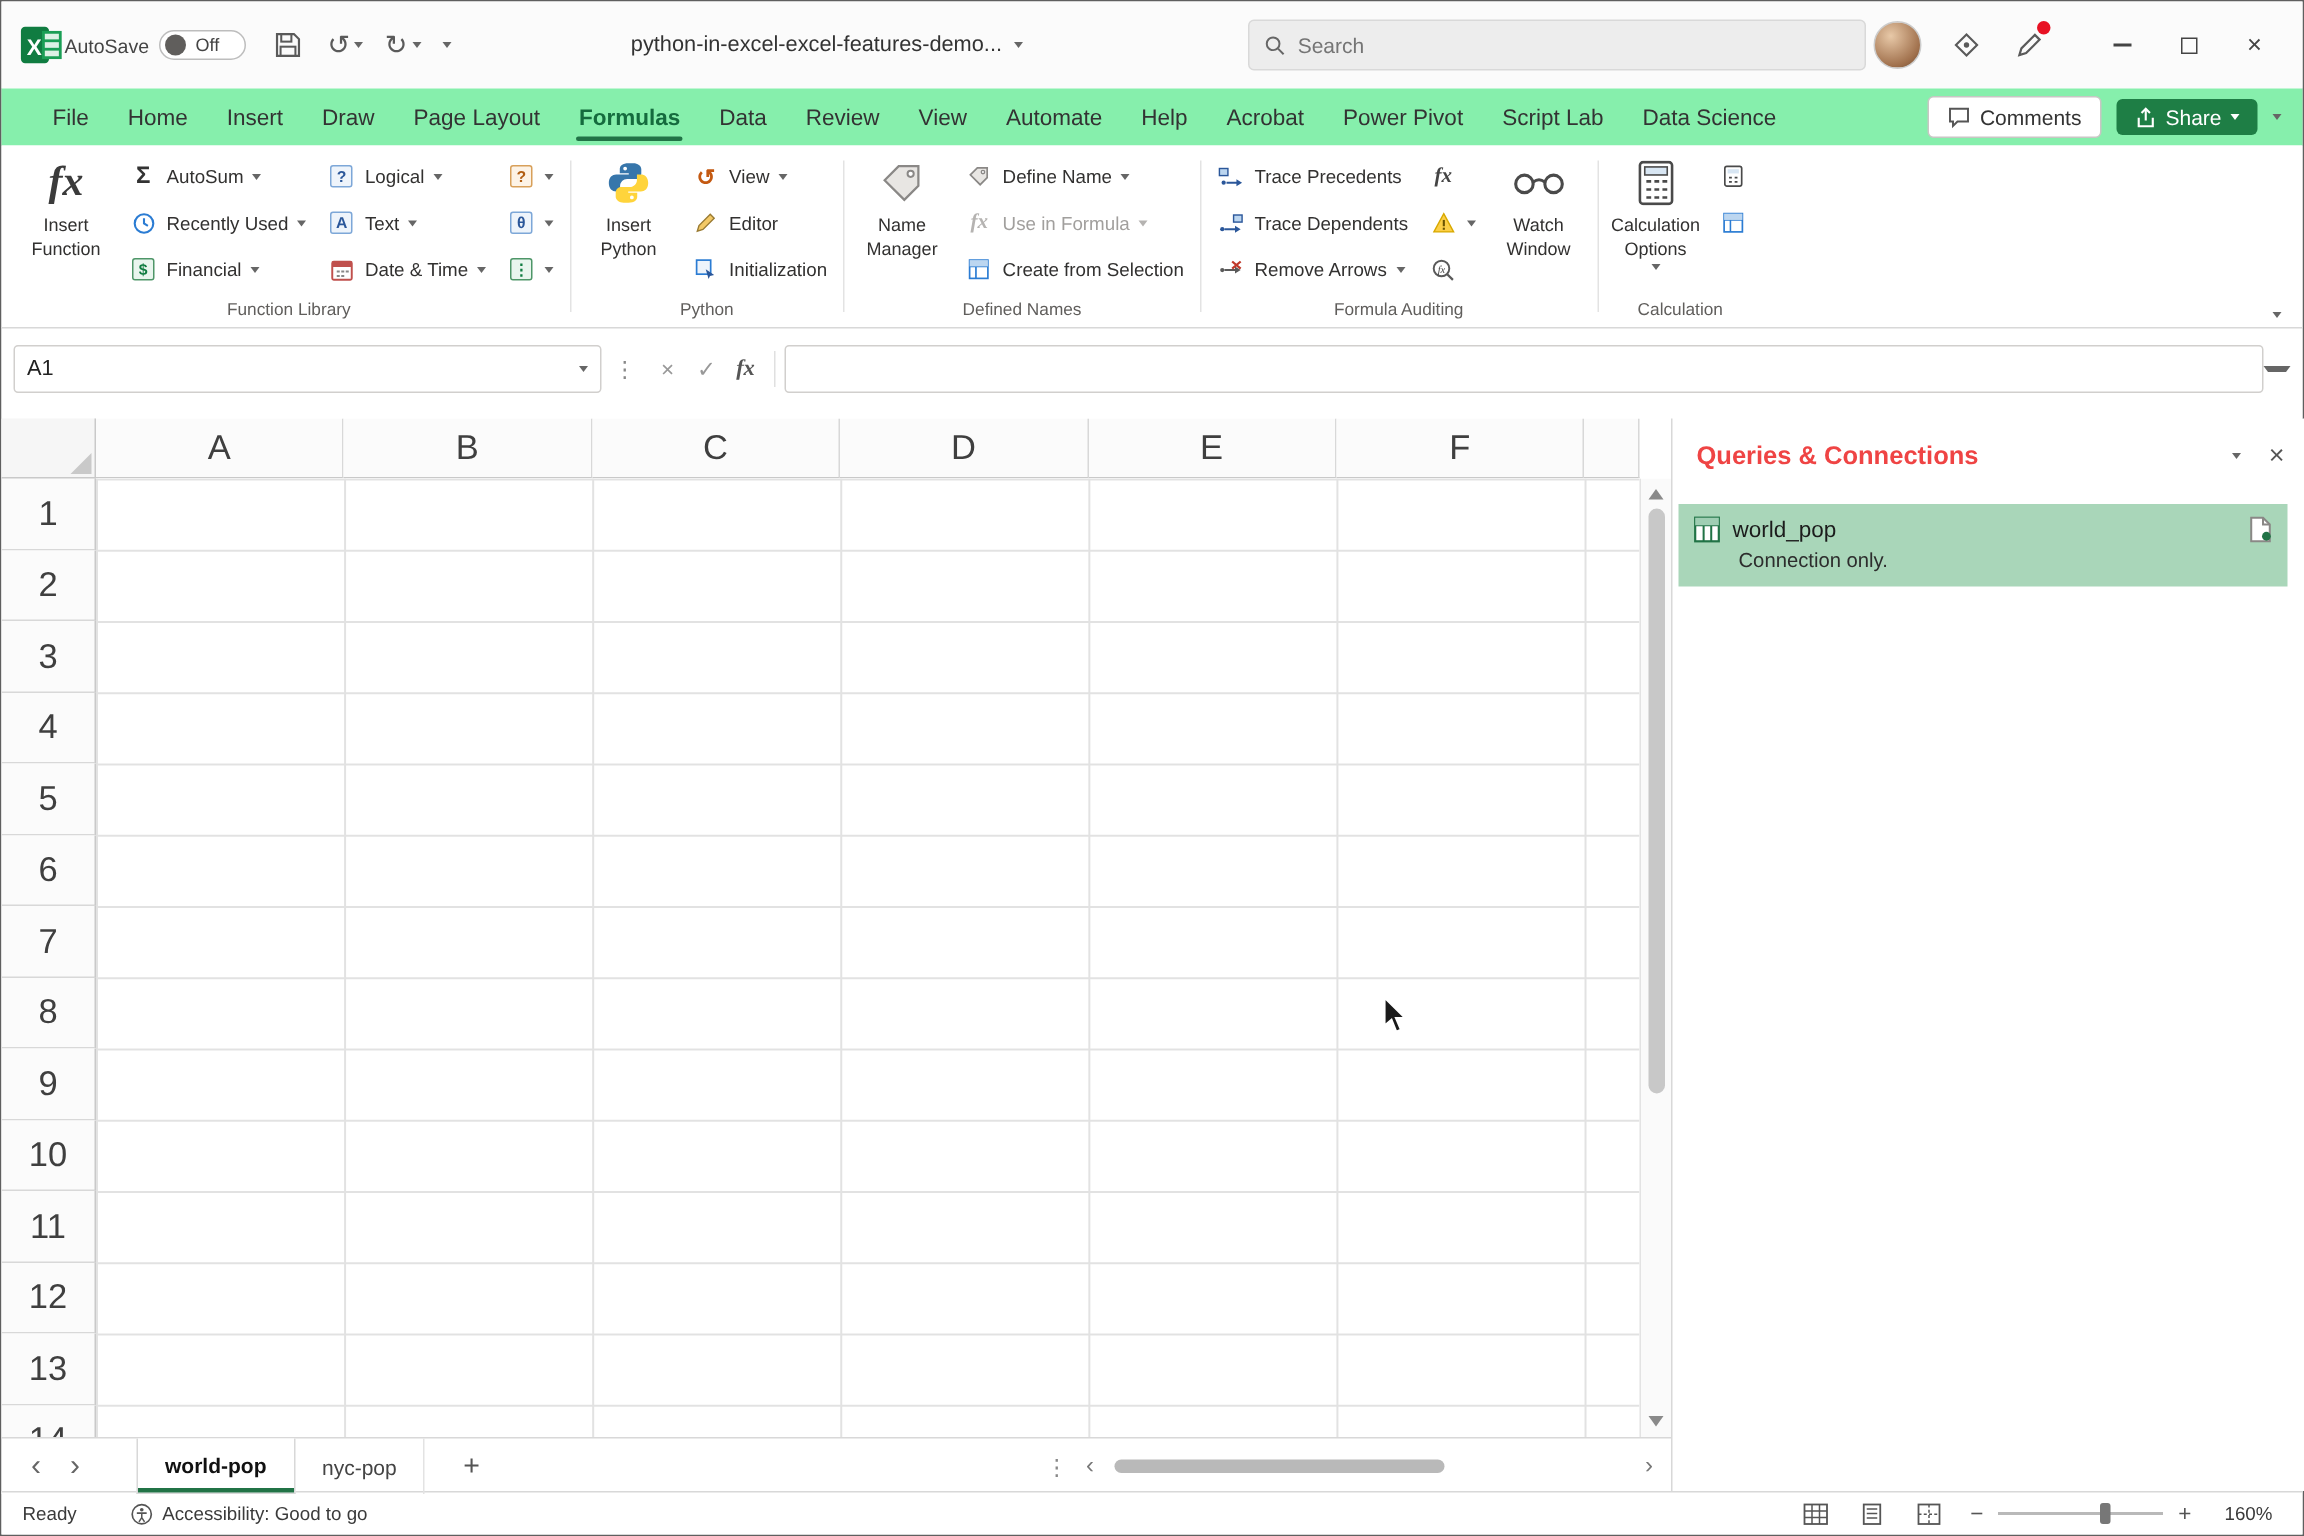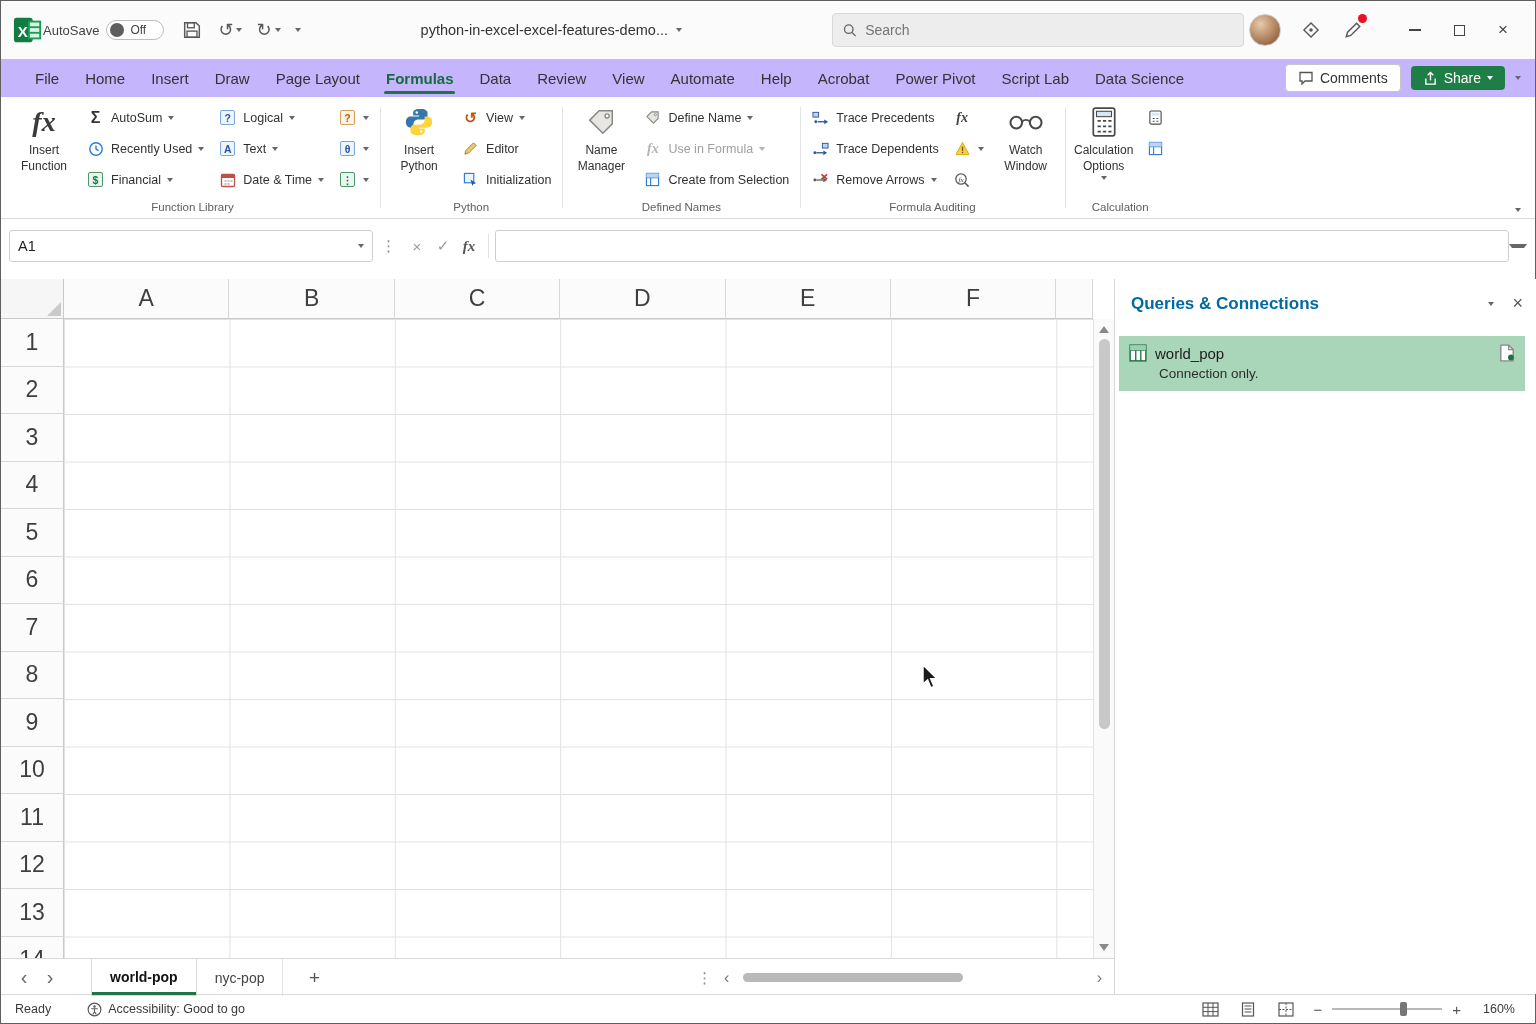--- a/index.html
+++ b/index.html
@@ -22,21 +22,21 @@
   .tb-right { margin-left:auto; display:flex; align-items:center; gap:18px; }
   .avatar { width:32px; height:32px; border-radius:50%; background:radial-gradient(circle at 35% 30%, #e8c9a8, #a0704c 70%, #6b4a30); border:1px solid #ccc; }
   .tbicon { position:relative; width:24px; height:24px; display:flex; align-items:center; justify-content:center; }
   .reddot { position:absolute; top:-4px; right:-2px; width:9px; height:9px; border-radius:50%; background:#e81123; }
   .winctl { display:flex; align-items:center; gap:0; margin-left:10px; }
   .wbtn { width:44px; height:40px; display:flex; align-items:center; justify-content:center; color:#444; font-size:17px; }
   .minbar { width:12px; height:1.5px; background:#444; display:inline-block; }
   .maxsq { width:11px; height:11px; border:1.4px solid #444; display:inline-block; }
 
   
-  .menubar { height:38px; flex:none; display:flex; align-items:center; padding:0 14px 0 22px; background:#c4b5fd; }
+  .menubar { height:38px; flex:none; display:flex; align-items:center; padding:0 14px 0 22px; background:#86efac; }
   .mtabs { display:flex; align-items:center; gap:2px; }
   .mtab { padding:6px 12px; font-size:15px; color:#333; white-space:nowrap; border-radius:3px; position:relative; }
   .mtab.active { color:#156b3e; font-weight:bold; }
   .mtab.active::after { content:""; position:absolute; left:10px; right:10px; bottom:-1px; height:3px; background:#217346; border-radius:2px; }
   .mb-right { margin-left:auto; display:flex; align-items:center; gap:10px; }
   .combtn { display:flex; align-items:center; gap:6px; border:1px solid #c8c6c4; border-radius:4px; background:#fff; padding:5px 12px; font-size:14px; color:#333; }
   .sharebtn { display:flex; align-items:center; gap:6px; border-radius:4px; background:#1e7e45; padding:4px 12px; font-size:14px; color:#fff; }
   .sharebtn .chv { border-top-color:#fff; }
 
   
@@ -58,21 +58,21 @@
   .sqg  { border-color:#4e9668; color:#107c41; background:#e9f5ee; }
   .sqo  { border-color:#d8a05a; color:#b15d12; background:#fdf3e6; }
   .fxsm { font-style:italic; font-family:"Liberation Serif", serif; font-weight:bold; font-size:14px; color:#444; }
   .fxbig { font-style:italic; font-family:"Liberation Serif", serif; font-weight:bold; font-size:28px; color:#3b3b3b; }
   .undo-g { font-size:15px; color:#c45911; font-weight:bold; }
   .collapse-rb { position:absolute; right:14px; bottom:6px; }
 
   
   .fbararea { height:60px; flex:none; background:#fff; padding:10px 8px 0 8px; }
   .fbar { display:flex; align-items:center; height:34px; }
-  .namebox { width:364px; height:32px; border:1px solid #d1cfcd; border-radius:3px; background:#fff; display:flex; align-items:center; padding:0 8px; font-size:14.5px; color:#222; }
+  .namebox { width:392px; height:32px; border:1px solid #d1cfcd; border-radius:3px; background:#fff; display:flex; align-items:center; padding:0 8px; font-size:14.5px; color:#222; }
   .namebox .chv { margin-left:auto; }
   .fdots { padding:0 8px; color:#888; font-size:15px; }
   .fbtn { width:26px; height:28px; display:flex; align-items:center; justify-content:center; color:#999; font-size:15px; border-radius:3px; }
   .fbtn.fx { color:#555; }
   .fdiv { width:1px; height:24px; background:#e0e0e0; margin:0 6px; }
   .finput { flex:1; height:32px; border:1px solid #d1cfcd; border-radius:3px; padding:0 8px; font-size:14px; color:#222; font-family:"Liberation Sans",sans-serif; outline:none; background:#fff; }
   .fexp { padding:0 6px; }
 
   
   .main { flex:1; display:flex; min-height:0; }
@@ -107,21 +107,21 @@
   .addsheet { width:34px; text-align:center; font-size:19px; color:#555; margin-left:14px; }
   .hdots { margin-left:auto; color:#888; font-size:15px; padding:0 10px; }
   .hscroll { display:flex; align-items:center; gap:4px; width:382px; }
   .harrow { color:#777; font-size:16px; padding:0 2px; }
   .htrack { flex:1; height:12px; display:flex; align-items:center; }
   .hthumb { width:220px; height:9px; background:#b9b9b9; border-radius:5px; margin-left:8px; }
 
   
   .panel { width:423px; flex:none; border-left:1px solid #d8d8d8; background:#fff; display:flex; flex-direction:column; }
   .phead { display:flex; align-items:center; padding:14px 14px 8px 16px; }
-  .ptitle { font-size:17px; font-weight:bold; color:#0369a1; }
+  .ptitle { font-size:17px; font-weight:bold; color:#ef4444; }
   .picons { margin-left:auto; display:flex; align-items:center; gap:18px; color:#555; }
   .ptabs { display:flex; align-items:center; padding:4px 16px 0; gap:10px; font-size:14px; color:#444; }
   .ptab { padding-bottom:7px; position:relative; }
   .ptab.active { font-weight:bold; color:#1e1e1e; }
   .ptab.active::after { content:""; position:absolute; left:0; right:0; bottom:0; height:3px; background:#217346; }
   .ptabdiv { width:1px; height:16px; background:#c8c8c8; margin-bottom:6px; }
   .pcount { padding:10px 16px 8px; font-size:12.5px; color:#333; border-bottom:1px solid #e1e1e1; }
   .qitem { margin:14px 12px 0 4px; background:#a9d6b9; padding:8px 10px 10px 10px; }
   .qrow1 { display:flex; align-items:flex-end; gap:8px; }
   .qname { font-size:15px; color:#1c1c1c; }

